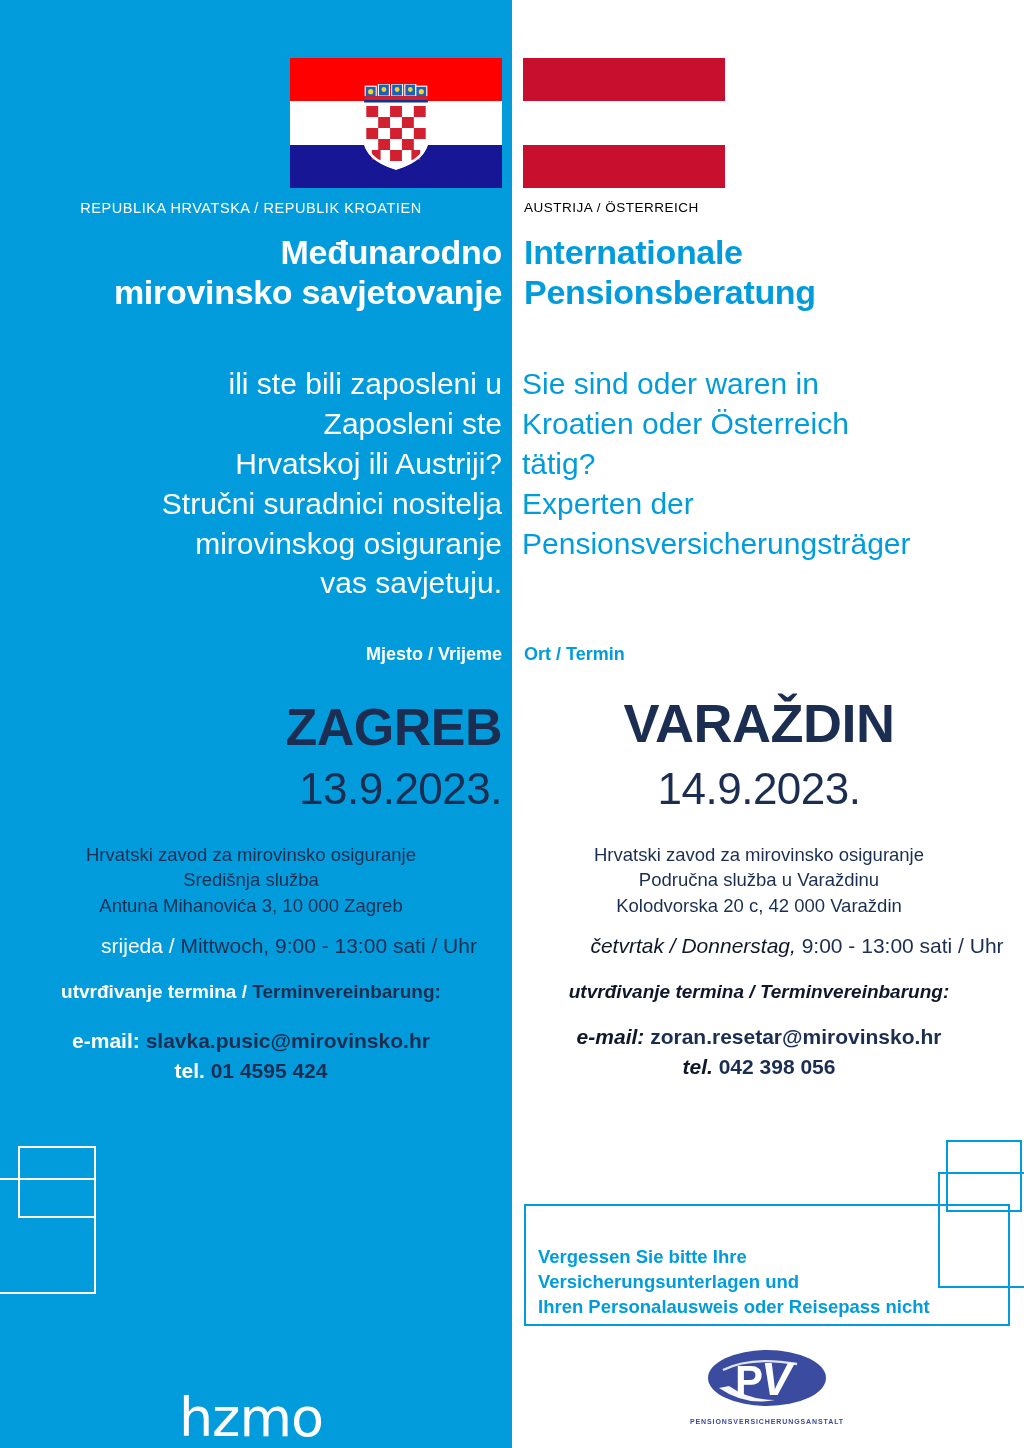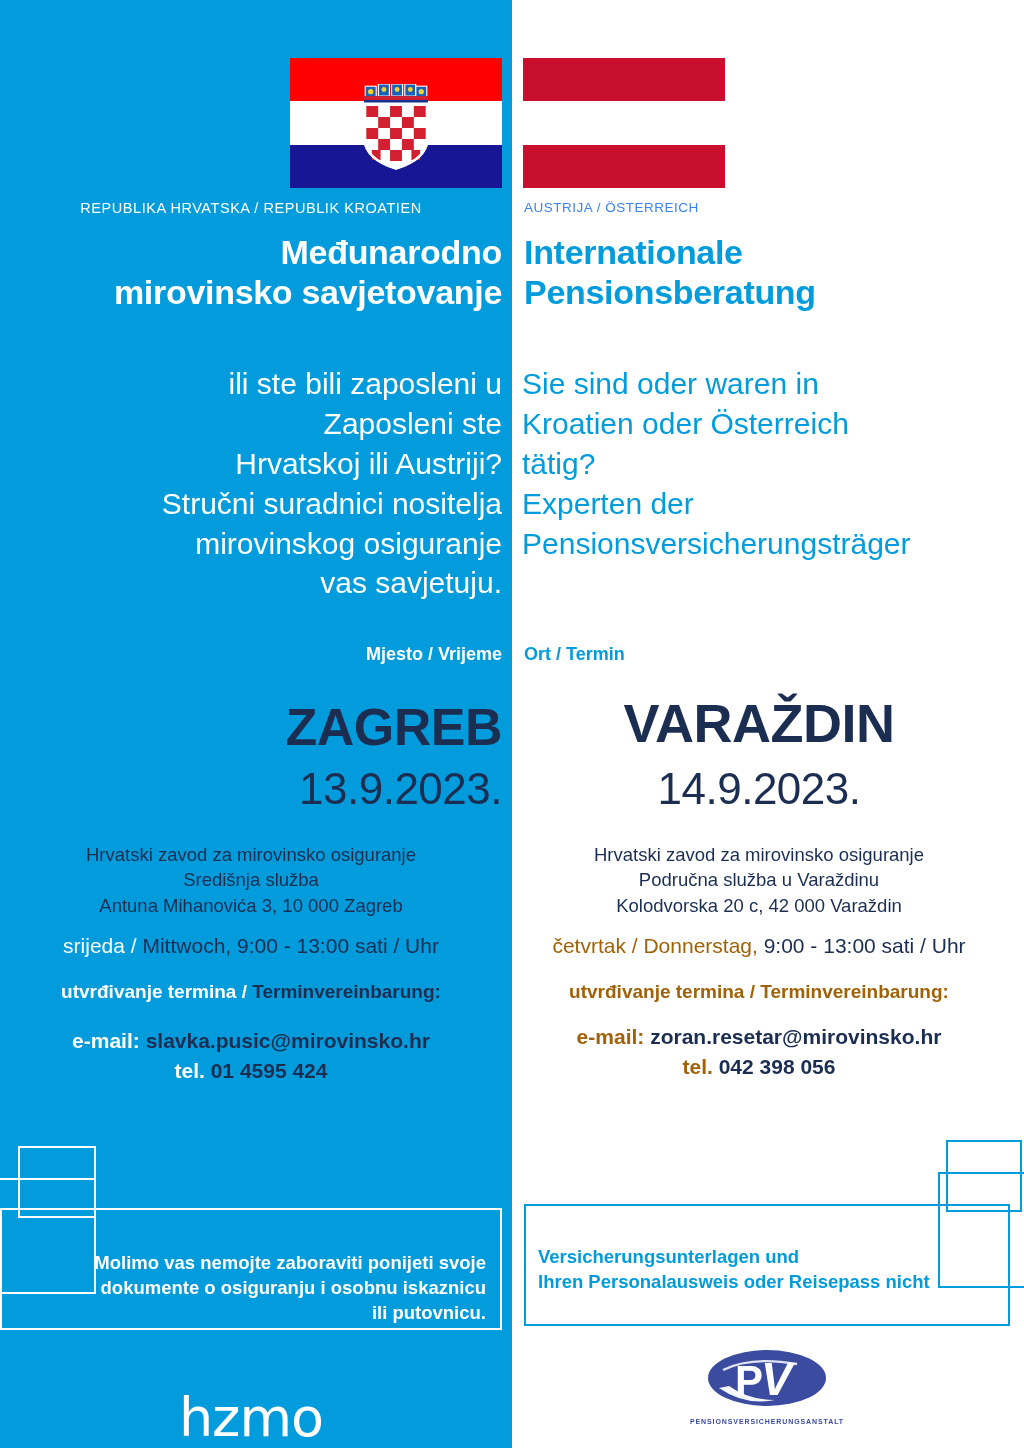--- a/index.html
+++ b/index.html
@@ -34,21 +34,21 @@
   .flag-at .a3{top:66.66%;background:#C8102E;}
 
   
   .country-hr{
     position:absolute;left:0;top:200px;width:502px;
     text-align:center;color:#ffffff;
     font-size:14.5px;letter-spacing:.55px;font-weight:400;
   }
   .country-at{
     position:absolute;left:524px;top:200px;
-    color:#3b82f6;font-size:13.5px;letter-spacing:.5px;font-weight:400;
+    color:#000000;font-size:13.5px;letter-spacing:.5px;font-weight:400;
   }
 
   
   .head-hr{
     position:absolute;left:0;top:232px;width:502px;
     text-align:right;color:#ffffff;
     font-size:34px;font-weight:bold;line-height:1.18;letter-spacing:-.3px;
   }
   .head-at{
     position:absolute;left:524px;top:232px;width:480px;
@@ -95,25 +95,25 @@
   }
 
   
   .addr{
     position:absolute;color:#1B2E52;font-size:18.5px;line-height:1.37;font-weight:400;
   }
   .addr-hr{left:0;top:842px;width:502px;text-align:center;}
   .addr-at{left:524px;top:842px;width:470px;text-align:center;}
 
   
-  .hours{position:absolute;font-size:21px;font-weight:400;}
+  .hours{position:absolute;font-size:21px;font-weight:400;margin-left:38px;}
   .hours-hr{left:0;top:934px;width:502px;text-align:center;color:#1B2E52;}
   .hours-at{left:524px;top:934px;width:470px;text-align:center;color:#1B2E52;}
   .hl-white{color:#ffffff;}
-  .hl-cyan{color:#a16207;}
+  .hl-cyan{color:#0f172a;font-style:italic;}
 
   
   .appt{position:absolute;font-size:19px;font-weight:bold;}
   .appt-hr{left:0;top:981px;width:502px;text-align:center;color:#1B2E52;}
   .appt-at{left:524px;top:981px;width:470px;text-align:center;color:#1B2E52;}
 
   
   .contact{position:absolute;font-size:21px;font-weight:bold;line-height:1.45;}
   .contact-hr{left:0;top:1026px;width:502px;text-align:center;color:#1B2E52;}
   .contact-at{left:524px;top:1022px;width:470px;text-align:center;color:#1B2E52;}
@@ -277,29 +277,23 @@
       <span>zoran.resetar@mirovinsko.hr</span></div>
     <div><span class="hl-cyan">tel.</span>
       <span>042 398 056</span></div>
   </div>
 
   <div class="deco deco-l1"></div>
   <div class="deco deco-l2"></div>
   <div class="deco deco-r1"></div>
   <div class="deco deco-r2"></div>
 
-  <div class="note note-hr">
-    <div class="txt">
-      <div>Molimo vas nemojte zaboraviti ponijeti svoje</div>
-      <div>dokumente o osiguranju i osobnu iskaznicu</div>
-      <div>ili putovnicu.</div>
-    </div>
-  </div>
   <div class="note note-at">
     <div class="txt">
+      <div>Vergessen Sie bitte Ihre</div>
       <div>Versicherungsunterlagen und</div>
       <div>Ihren Personalausweis oder Reisepass nicht</div>
     </div>
   </div>
 
   <div class="logo-hzmo">
     <div class="mark">hzmo</div>
     <div class="cap">HRVATSKI ZAVOD ZA MIROVINSKO OSIGURANJE</div>
   </div>
 

